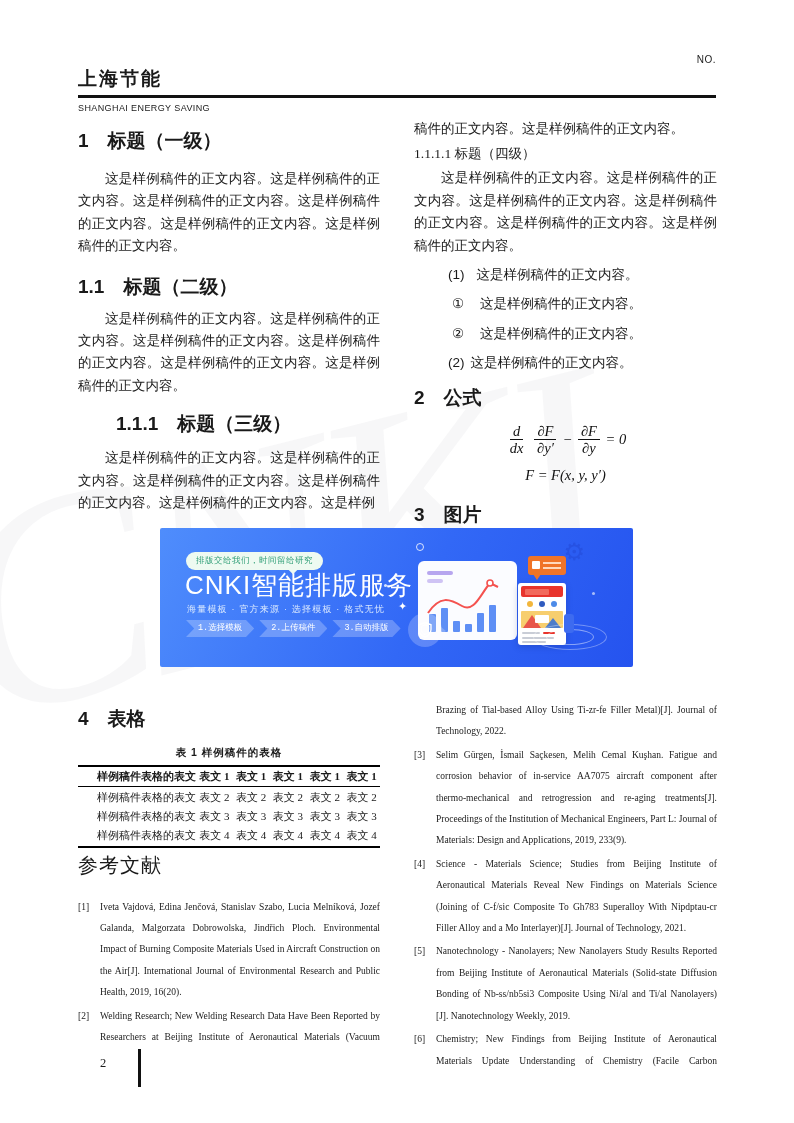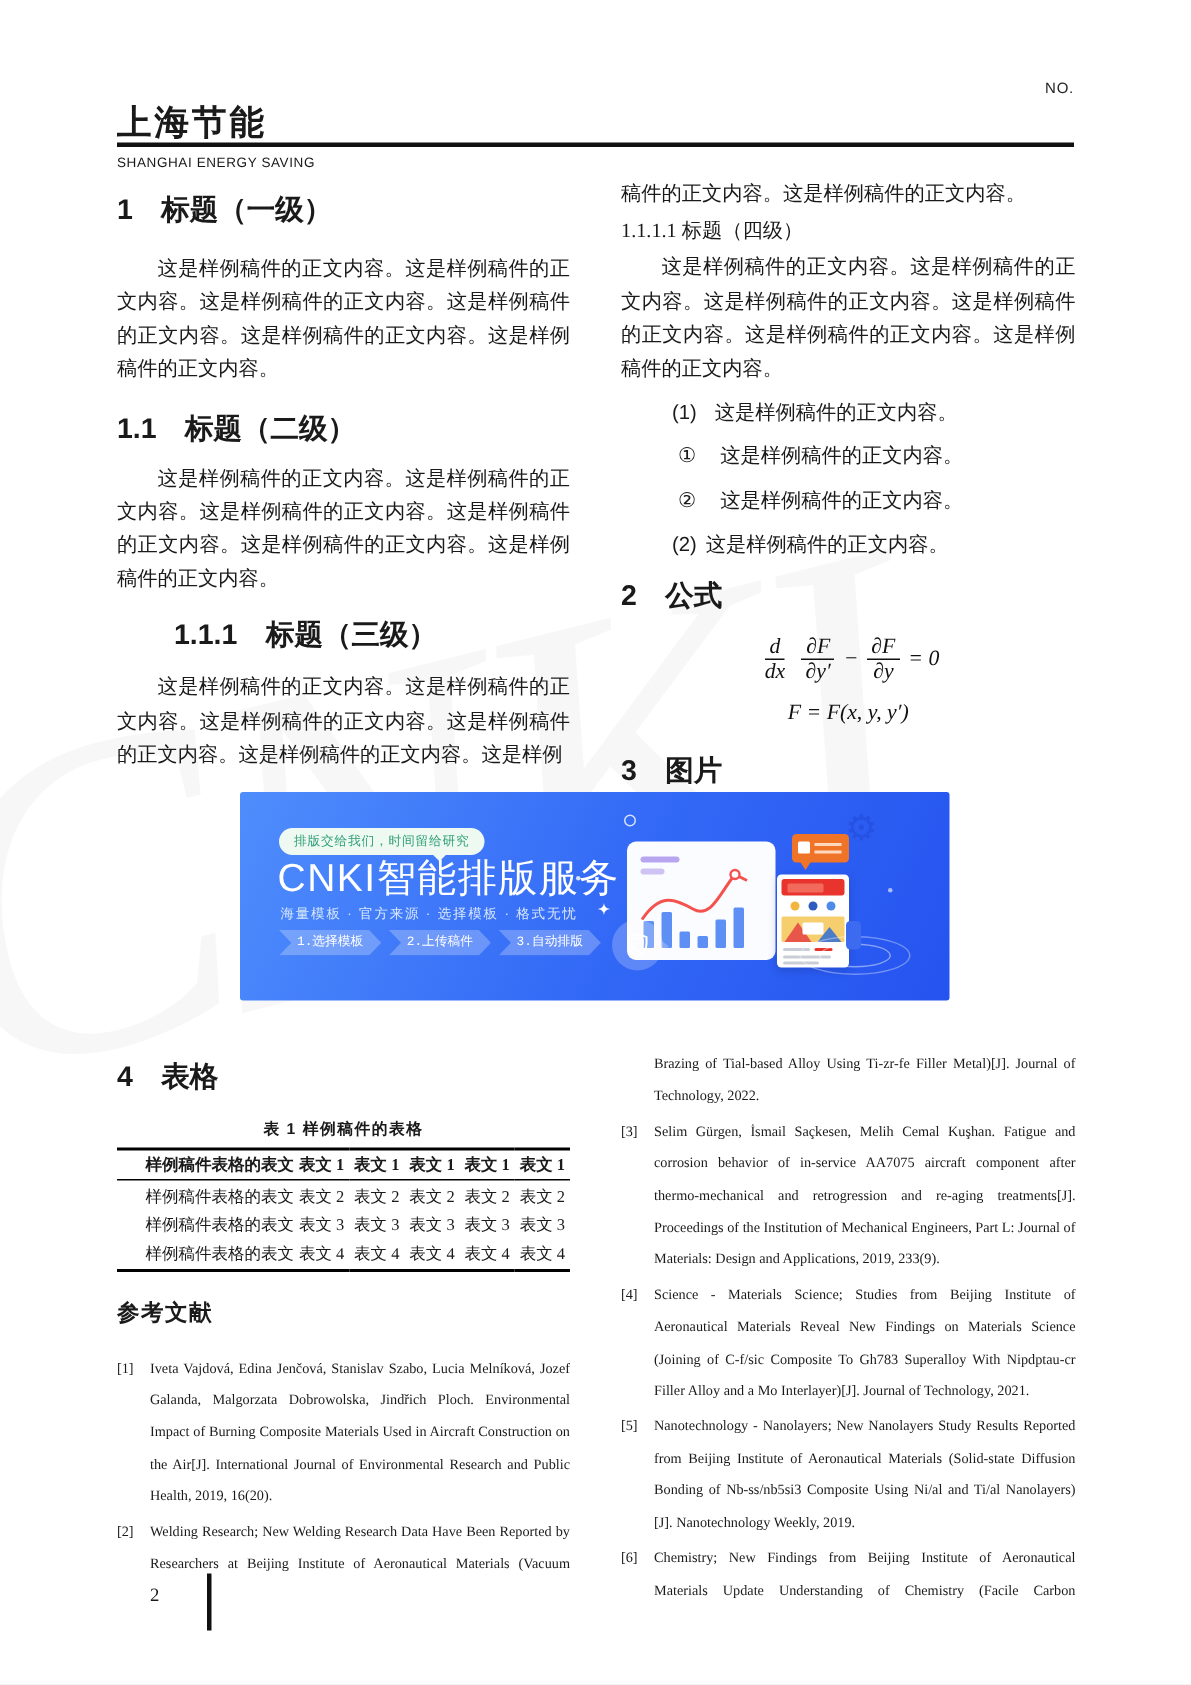--- a/index.html
+++ b/index.html
@@ -7,21 +7,21 @@
         font-family:"Liberation Sans",sans-serif;color:#1a1a1a;overflow:hidden;}
   .abs{position:absolute;}
 
   
   .watermark{position:absolute;left:-60px;top:330px;width:1000px;font-family:"Liberation Serif",serif;
              font-size:300px;font-style:italic;color:rgba(95,100,125,0.05);transform:rotate(-14deg);
              letter-spacing:-10px;pointer-events:none;}
 
   
   .no-label{top:54px;right:78px;font-size:10px;letter-spacing:.5px;color:#222;}
-  .journal-cn{top:66px;left:78px;font-size:23px;font-weight:bold;letter-spacing:2px;}
+  .journal-cn{top:66px;left:78px;font-size:19px;font-weight:bold;letter-spacing:2px;}
   .header-rule{top:95px;left:78px;width:638px;height:3px;background:#111;}
   .journal-en{top:103px;left:78px;font-size:9px;letter-spacing:.4px;}
 
   
   .col{position:absolute;width:302px;}
   .col-left-top{left:78px;top:130px;}
   .col-right-top{left:414px;top:118px;width:303px;}
   .col-left-bottom{left:78px;top:708px;}
   .col-right-bottom{left:414px;top:700px;width:303px;}
 
@@ -102,21 +102,21 @@
 
   
   .tbl-caption{margin-top:16px;text-align:center;font-size:10.5px;font-weight:600;letter-spacing:1px;}
   table.sample{margin-top:5px;width:302px;border-collapse:collapse;font-family:"Liberation Serif",serif;font-size:11px;
                border-top:2px solid #000;border-bottom:2px solid #000;}
   table.sample td,table.sample th{padding:2.2px 0;font-weight:normal;white-space:nowrap;}
   table.sample thead th{font-weight:bold;border-bottom:1.6px solid #000;}
   table.sample .c0{width:118px;text-align:right;}
   table.sample td:not(.c0),table.sample th:not(.c0){text-align:center;}
 
-  .refs-h{font-size:15px;font-weight:bold;margin-top:18px;letter-spacing:1px;}
+  .refs-h{font-size:20px;font-weight:normal;margin-top:4px;letter-spacing:1px;}
   .ref{display:flex;font-family:"Liberation Serif",serif;font-size:9.5px;line-height:21.4px;margin-top:2px;}
   .ref .rnum{flex:none;width:22px;}
   .ref .rtxt{flex:1;text-align:justify;}
   .ref.first{margin-top:18px;}
   .ref.cont .rtxt{text-align-last:justify;}
   .ref.tail{margin-left:22px;display:block;text-align:justify;font-family:"Liberation Serif",serif;font-size:9.5px;line-height:21.4px;margin-top:0;}
 
   
   .page-num{left:100px;top:1056px;font-family:"Liberation Serif",serif;font-size:12.5px;}
   .footer-bar{left:138px;top:1049px;width:3px;height:38px;background:#111;}

